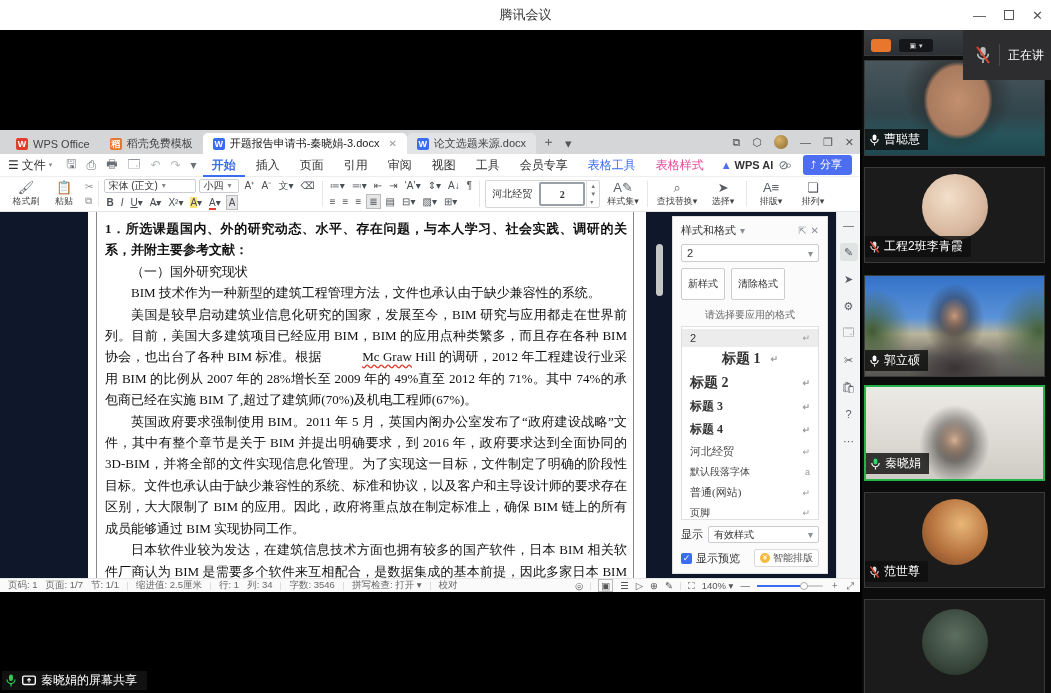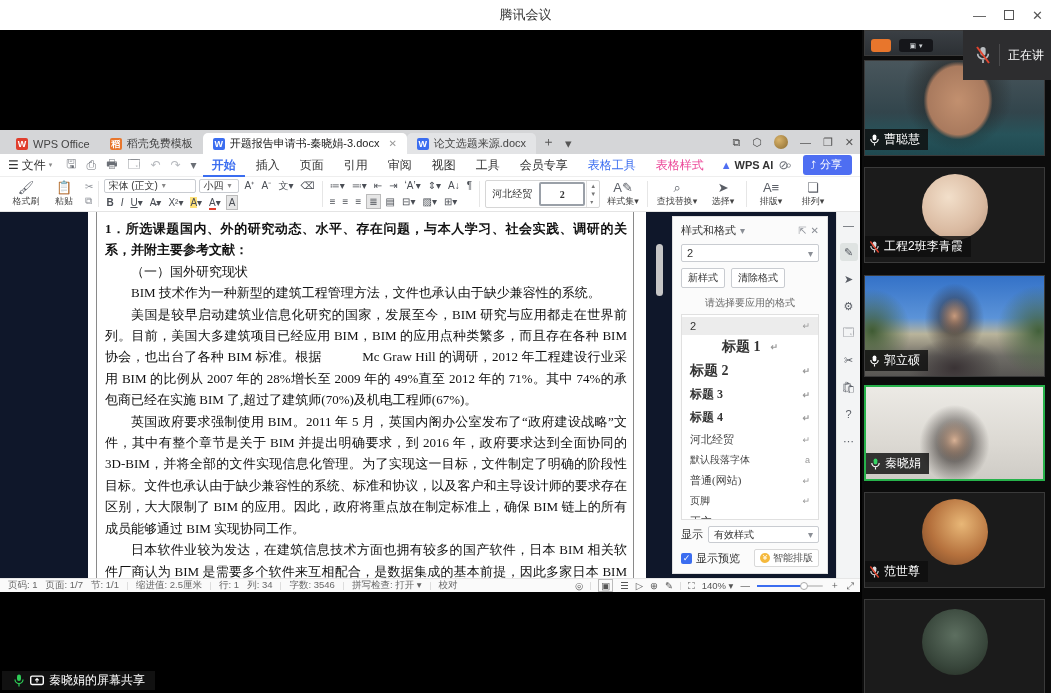--- a/index.html
+++ b/index.html
@@ -66,32 +66,32 @@
   .sg-item.sel { border:2px solid #9aa0a8; border-radius:2px; font-weight:bold; margin:1px; width:46px; }
   .sg-arrows { display:flex; flex-direction:column; justify-content:space-between; padding:2px 3px; font-size:6px; color:#777; border-left:1px solid #e2e2e2; }
 
   .wps-body { position:relative; height:366px; background:#0f172a; overflow:hidden; }
   .doc-area { position:absolute; left:0; top:0; width:652px; height:366px; overflow:hidden; }
   .page { position:absolute; left:88px; top:0; width:558px; height:366px; background:#fff; }
   .page-cell { position:absolute; left:8px; right:12px; top:0; bottom:0; border-left:1px solid #8a8a8a; border-right:1px solid #8a8a8a; padding:6px 6px 0 8px; overflow:hidden; }
   .doctext { font-family:"Liberation Serif", serif; font-size:13px; line-height:21.4px; color:#111; text-align:justify; }
   .doctext p { text-indent:2em; }
   .doctext .dhead { text-indent:0; font-weight:bold; }
-  .squig { text-decoration-style:wavy; text-decoration-color:#e03e2d; text-underline-offset:2px;margin-left:37px; }
+  .squig { text-decoration:underline; text-decoration-style:wavy; text-decoration-color:#e03e2d; text-underline-offset:2px;margin-left:37px; }
   .doc-scrollpill { position:absolute; left:656px; top:32px; width:7px; height:52px; border-radius:4px; background:#c6c6c6; }
 
   
   .stpanel { position:absolute; left:672px; top:4px; width:156px; height:358px; background:#fbfbfb; border:1px solid #e0e0e0; padding:6px 8px; font-size:11px; color:#333; display:flex; flex-direction:column; }
   .stp-head { display:flex; align-items:center; gap:4px; margin-bottom:6px; }
   .stp-title { font-size:11px; color:#333; }
   .stp-head .grow { flex:1; }
   .stp-ic { color:#8a8e95; font-size:10px; }
   .stp-select { border:1px solid #c9ccd1; border-radius:2px; height:18px; display:flex; align-items:center; padding:0 5px; justify-content:space-between; background:#fff; margin-bottom:6px; }
   .stp-btnrow { display:flex; gap:6px; margin-bottom:8px; }
-  .stp-btn { border:1px solid #c9ccd1; border-radius:2px; background:#fff; font-size:10px; color:#333; padding:2px 6px; }
+  .stp-btn { border:1px solid #c9ccd1; border-radius:2px; background:#fff; font-size:10px; color:#333; padding:8px 6px; }
   .stp-hint { color:#666; font-size:10px; margin-bottom:4px;text-align:center; }
   .stp-list { flex:1; background:#fff; border:1px solid #e0e0e0; overflow:hidden; padding:2px 0; }
   .sti { display:flex; align-items:center; justify-content:space-between; padding:3px 8px 3px 8px; color:#333; }
   .sti .mk { color:#999; font-size:9px; }
   .sti.sel { background:#ececec; }
   .sti.h1 { justify-content:center; font-weight:bold; font-size:14px; font-family:"Liberation Serif", serif; gap:10px; }
   .sti.h2 { font-weight:bold; font-size:14px; font-family:"Liberation Serif", serif; }
   .sti.h3 { font-weight:bold; font-size:12px; font-family:"Liberation Serif", serif; }
   .sti.h4 { font-weight:bold; font-size:12px; font-family:"Liberation Serif", serif; }
   .sti.serif { font-family:"Liberation Serif", serif; font-size:11px; color:#444; }
@@ -111,21 +111,21 @@
 
   
   .wps-status { height:14px; background:#fafafa; border-top:1px solid #e6e6e6; display:flex; align-items:center; padding:0 8px; font-size:9.5px; color:#666; gap:8px; position:relative; }
   .stsep { width:1px; height:8px; background:#ddd; }
   .st-right { position:absolute; right:6px; display:flex; align-items:center; gap:7px; color:#555; }
   .zoom-track { width:66px; height:2px; background:#cfcfcf; border-radius:1px; position:relative; }
   .zoom-track .zbar { position:absolute; left:0; top:0; height:2px; width:46px; background:#3b6df0; }
   .zoom-handle { position:absolute; left:43px; top:-3px; width:8px; height:8px; border-radius:50%; background:#fff; border:1px solid #aaa; }
 
   
-  .share-pill { position:absolute; left:2px; bottom:3px; height:19px; background:#111; display:flex; align-items:center; gap:5px; padding:0 10px 0 11px; color:#fff; font-size:12px; }
+  .share-pill { position:absolute; left:2px; bottom:3px; height:19px; background:#111; display:flex; align-items:center; gap:5px; padding:0 10px 0 3px; color:#fff; font-size:12px; }
 
   
   .meet { position:absolute; left:862px; top:0; width:189px; height:663px; background:#0c0c0c; }
   .tile { position:absolute; left:2px; width:181px; background:#1b1b1b; border:1px solid #3a3a3a; overflow:hidden; }
   .tile.active { border:2px solid #27b24b; }
   .pill { position:absolute; left:0; bottom:5px; display:flex; align-items:center; gap:4px; background:rgba(15,15,15,.82); color:#fff; font-size:12px; padding:2px 8px 2px 4px; max-width:95%; white-space:nowrap; }
   .vid { position:absolute; inset:0; }
   .av { position:absolute; left:50%; top:42%; transform:translate(-50%,-50%); width:66px; height:66px; border-radius:50%; }
 
   .v-cao { background:

